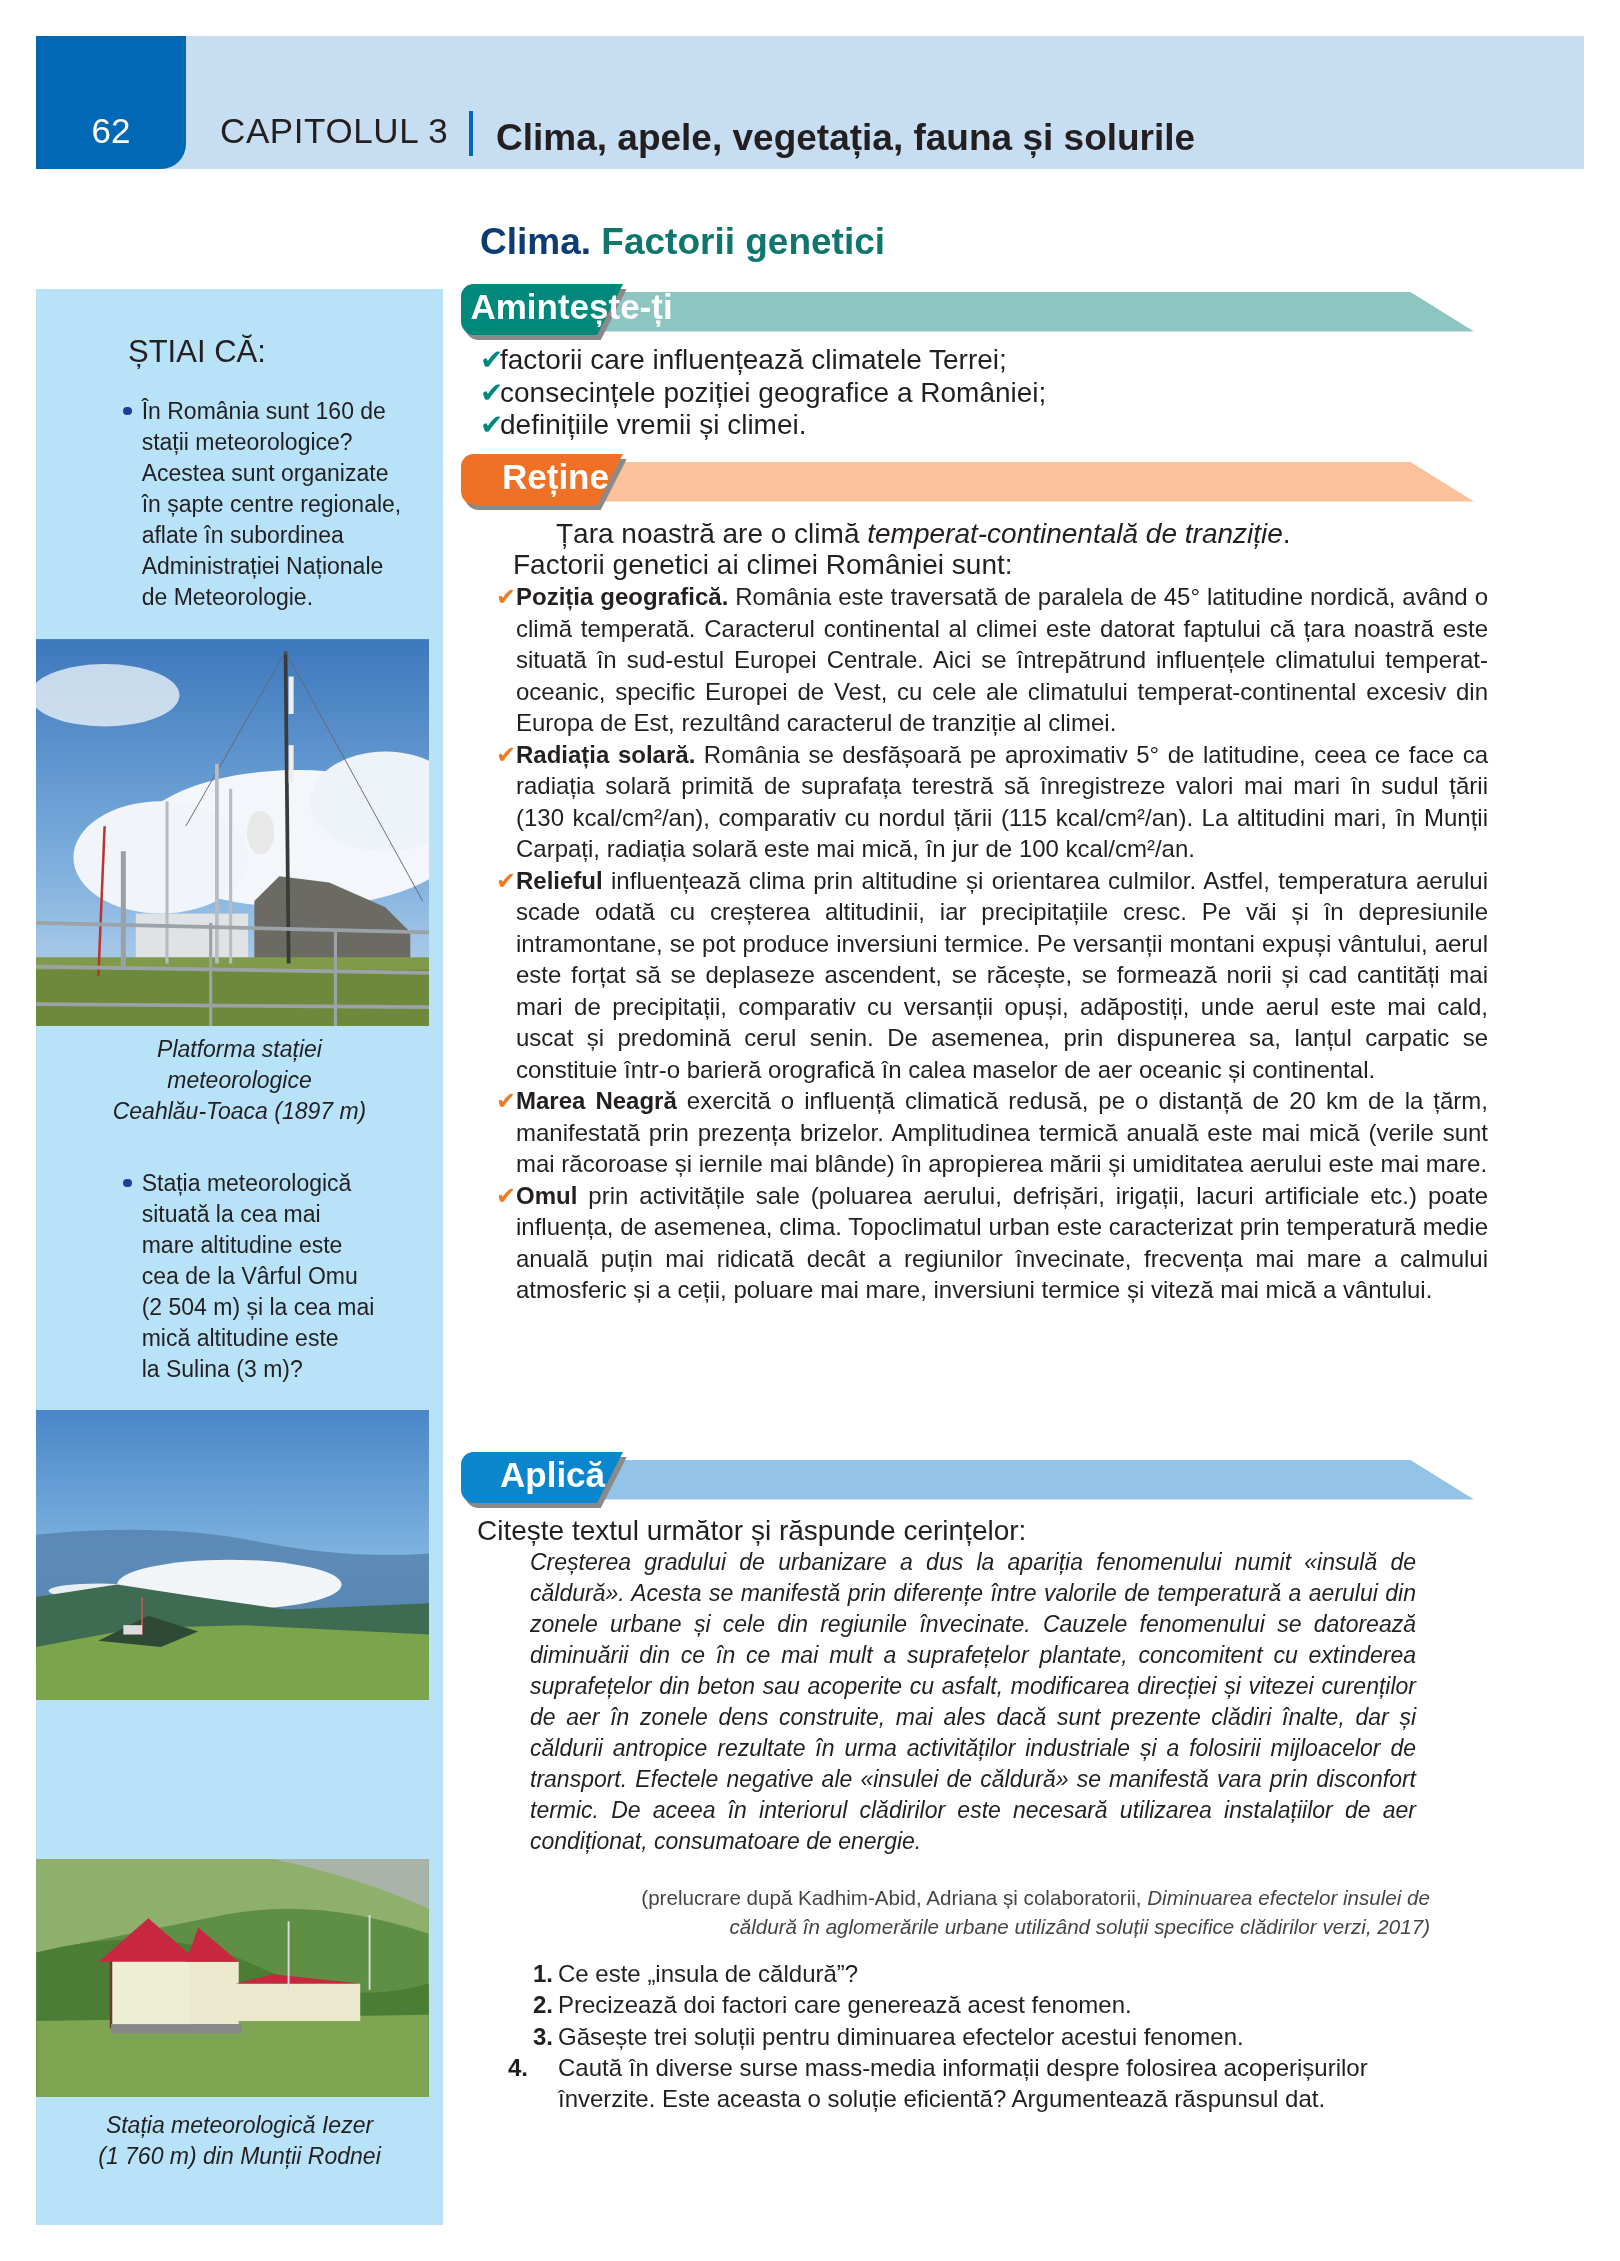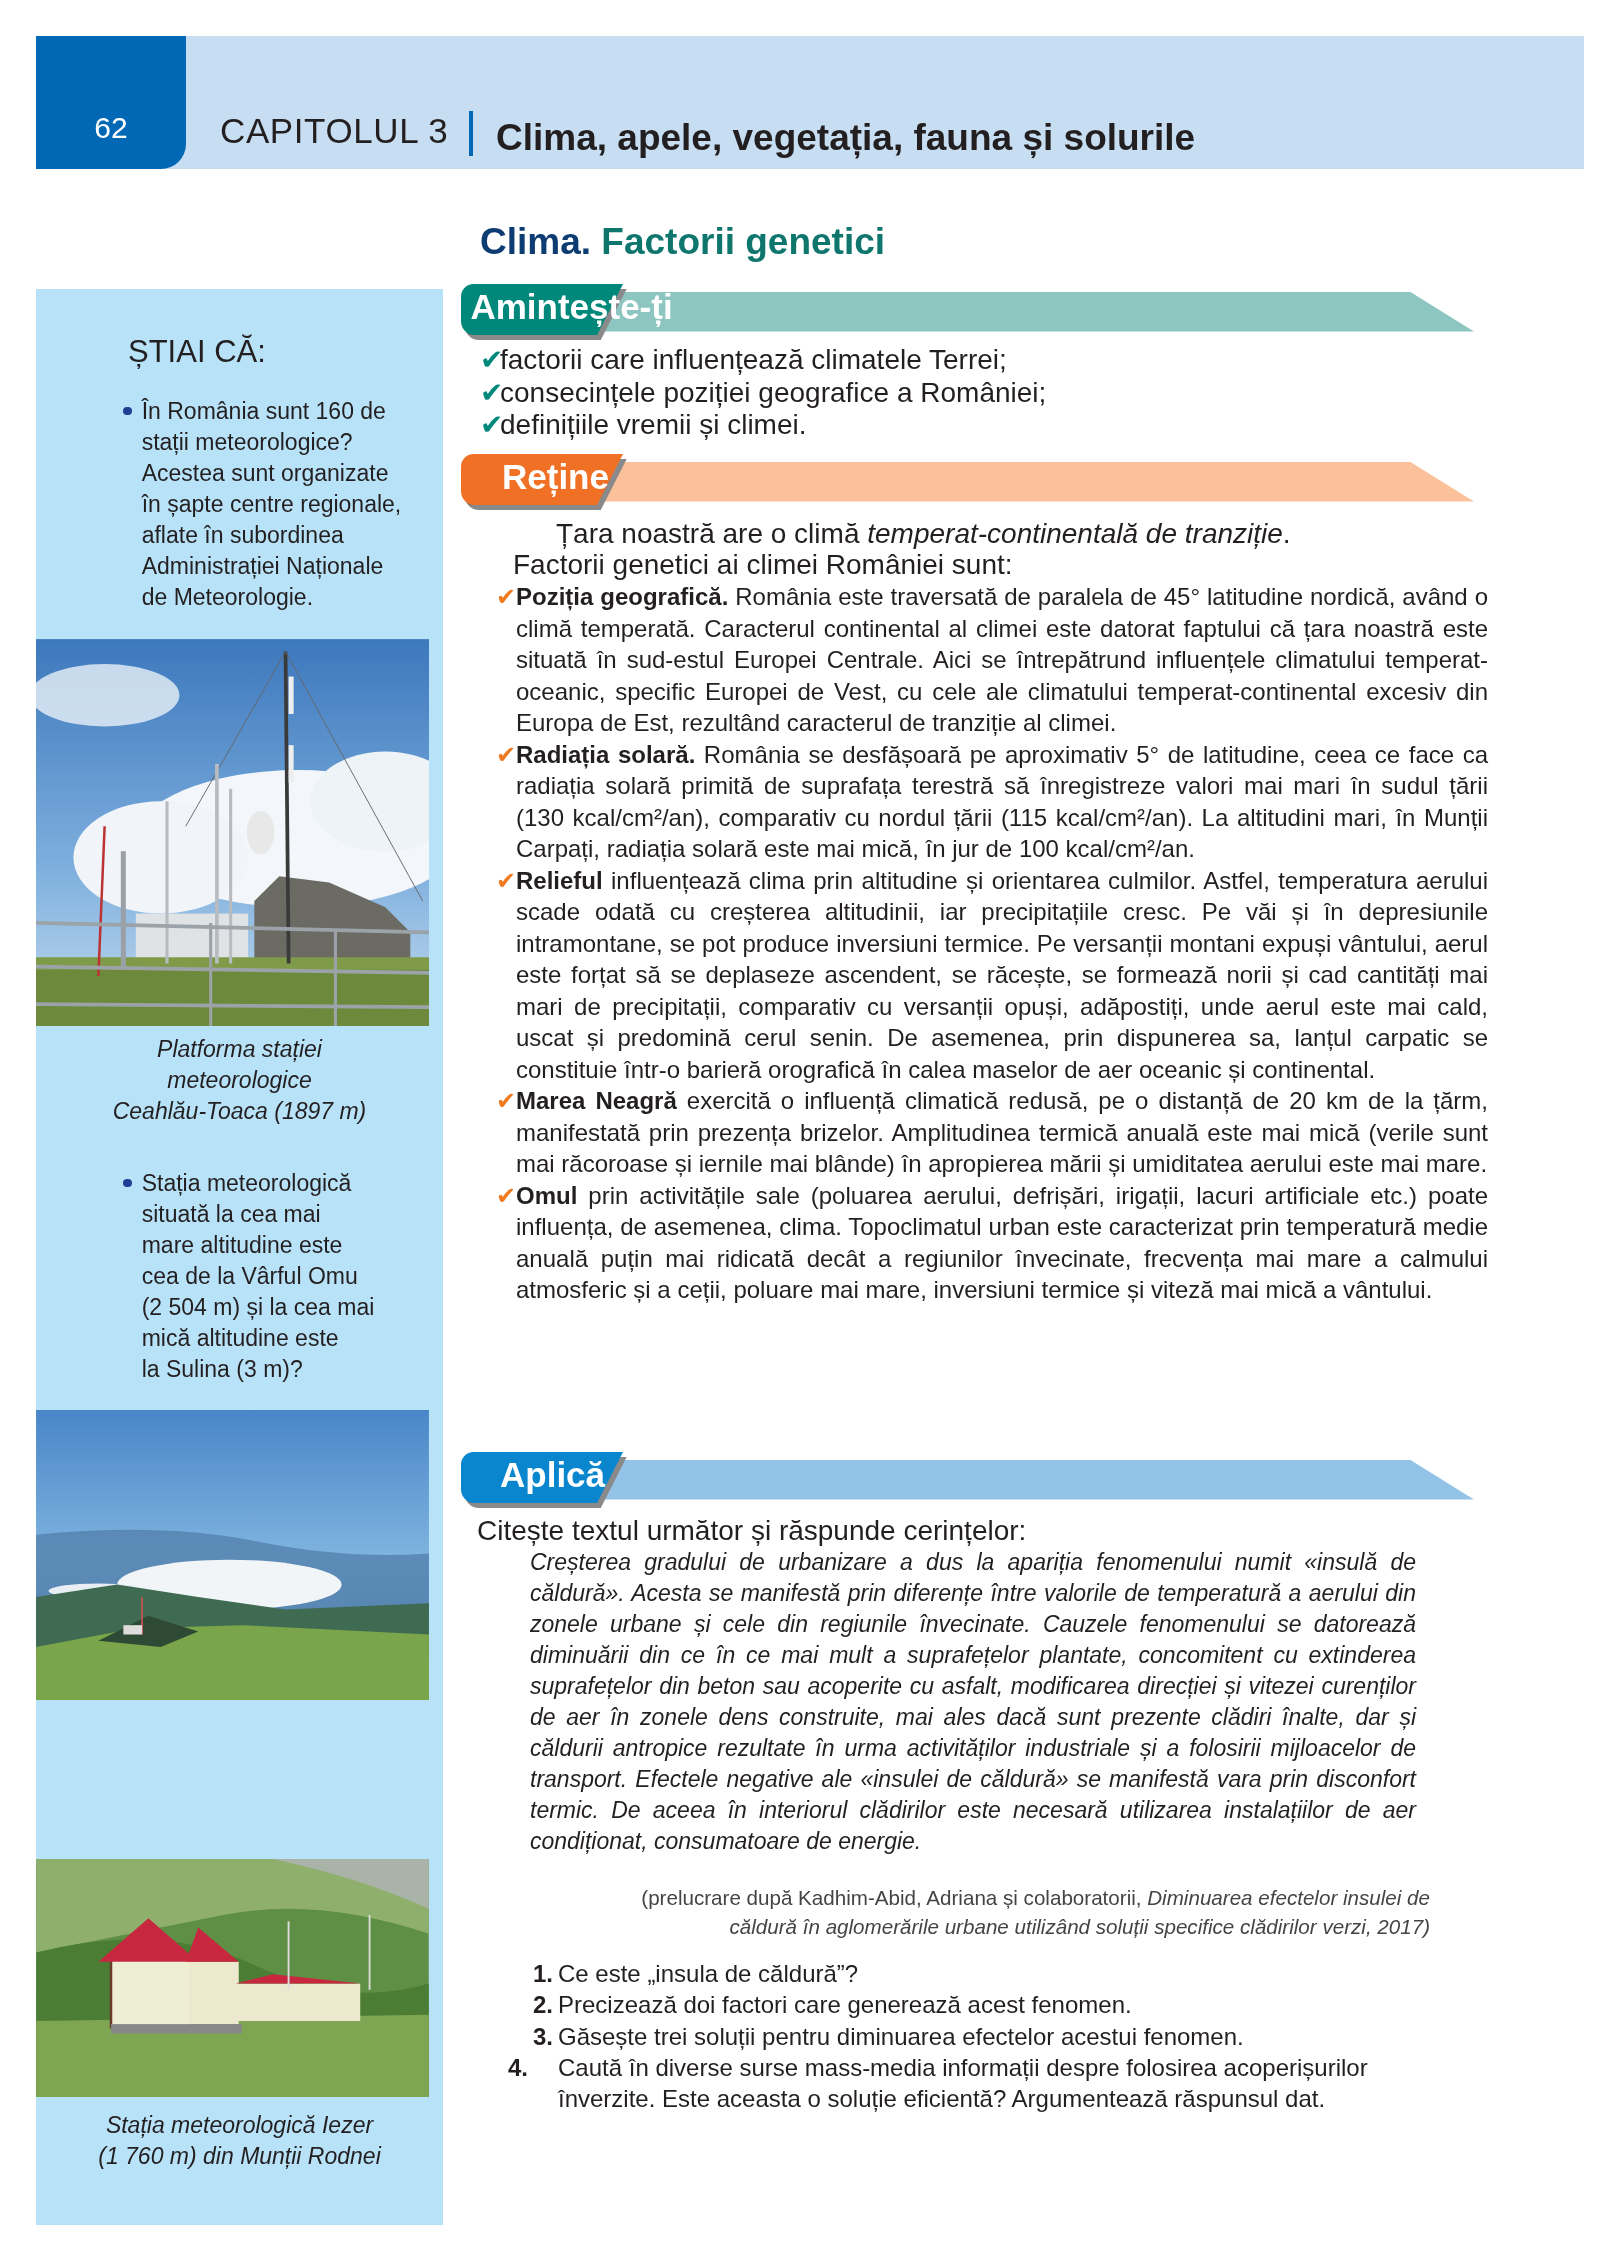--- a/index.html
+++ b/index.html
@@ -1,21 +1,21 @@
 <!DOCTYPE html>
 <html style="font-size:10px"><head>
 <meta charset="utf-8">
 <style>
   html,body{margin:0;padding:0;background:#fff;}
   body{width:1620px;height:2261px;position:relative;overflow:hidden;font-family:"Liberation Sans","DejaVu Sans",sans-serif;color:#231f20;}
   .abs{position:absolute;}
   
   #hdr{left:36px;top:36px;width:1548px;height:133px;background:#c7def2;}
   #pgnum-box{left:36px;top:36px;width:150px;height:133px;background:#0068b4;border-bottom-right-radius:25px;}
-  #pgnum{left:36px;top:111px;width:150px;text-align:center;color:#fff;font-size:30px;font-family:"Liberation Sans Narrow","Liberation Sans",sans-serif;}
+  #pgnum{left:36px;top:111px;width:150px;text-align:center;color:#fff;font-size:35px;font-family:"Liberation Sans Narrow","Liberation Sans",sans-serif;}
   #chap{left:220px;top:111px;font-size:35px;color:#231f20;letter-spacing:0.6px;font-weight:300;}
   #chap-sep{left:469px;top:111px;width:3.7px;height:45px;background:#0068b4;}
   #chap-title{left:496px;top:117px;font-size:37px;font-weight:bold;color:#231f20;}
   
   #lesson-title{left:480px;top:221px;font-size:37px;font-weight:bold;color:#0d3c73;}
   #lesson-title .sub{color:#0f766e;}
   
   #sidebar{left:36px;top:289px;width:407px;height:1936px;background:#b8e2f8;}
   .side-h{position:absolute;left:92px;top:45px;font-size:31px;color:#231f20;}
   .side-p{position:absolute;left:87px;width:306px;font-size:23px;line-height:31px;color:#231f20;}

